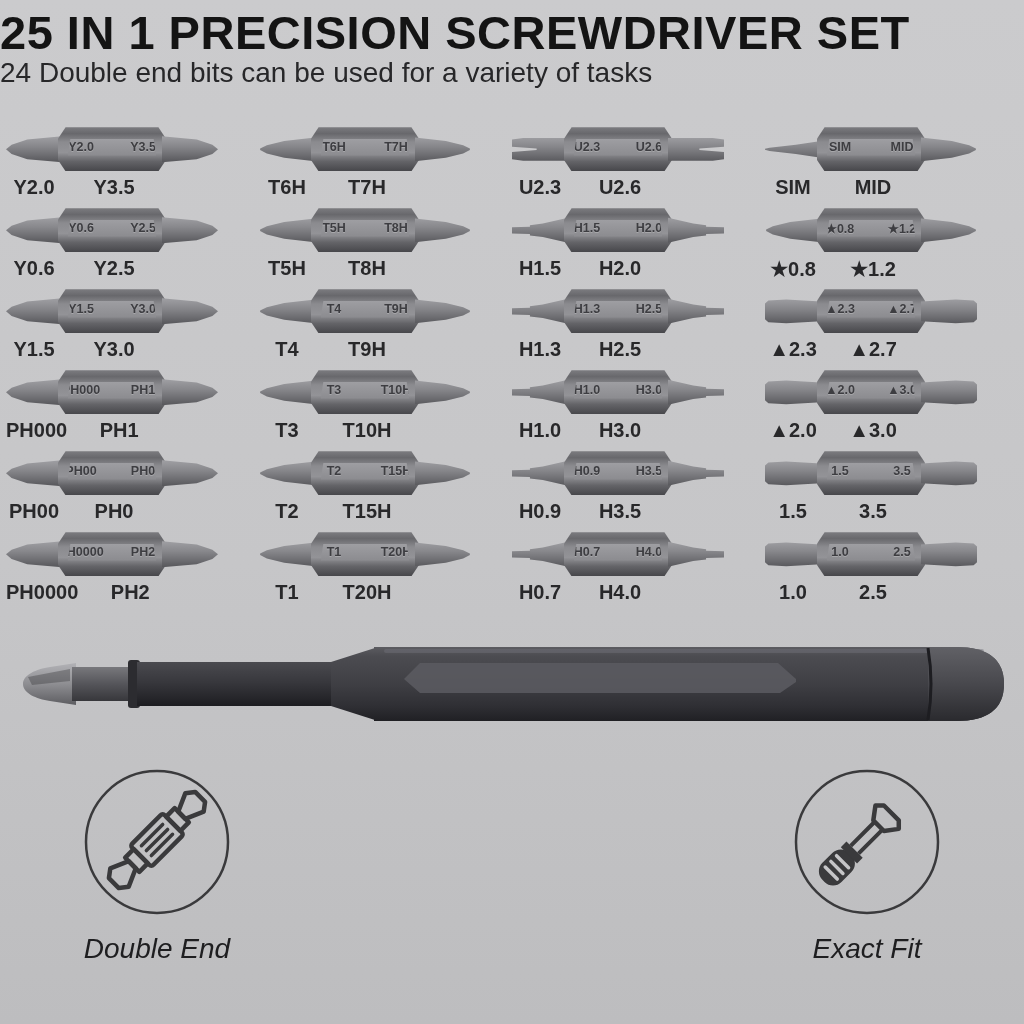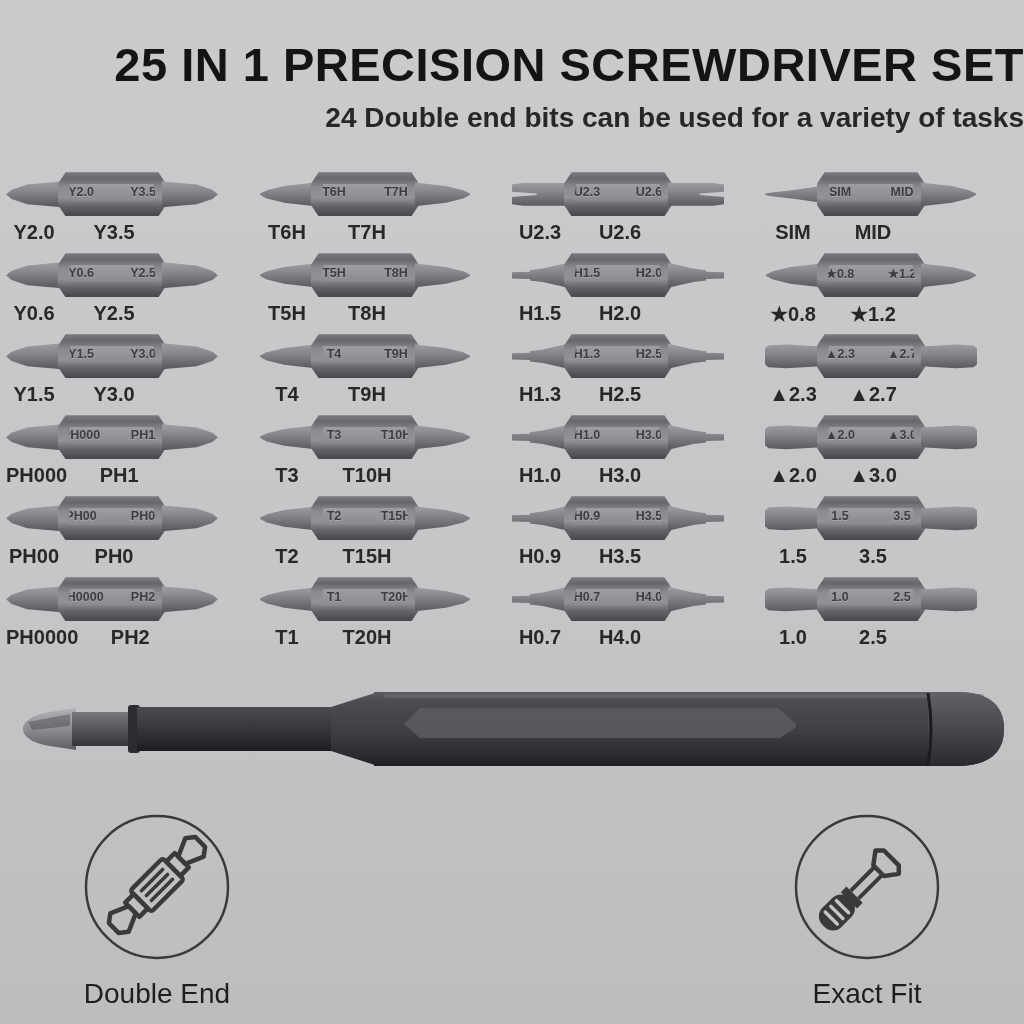--- a/index.html
+++ b/index.html
@@ -3,23 +3,23 @@
 <meta charset="utf-8">
 <style>
   html,body{margin:0;padding:0;}
   body{
     width:1024px;height:1024px;overflow:hidden;position:relative;
     background:linear-gradient(180deg,#cbcbcd 0%,#c6c6c8 55%,#bdbdbf 100%);
     font-family:"Liberation Sans",sans-serif;
     -webkit-font-smoothing:antialiased;
   }
   
-  .header{padding-top:40px;text-align:right;}
+  .header{padding-top:8px;text-align:left;}
   .title{font-size:47px;font-weight:700;color:#141414;letter-spacing:.5px;line-height:1.05;}
-  .subtitle{margin-top:13px;font-size:28px;font-weight:700;color:#272729;}
+  .subtitle{font-size:28px;font-weight:400;color:#272729;}
   
   .bits-grid{
     width:1012px;margin:38px auto 0;
     display:grid;grid-template-columns:repeat(4,1fr);grid-auto-rows:81px;
   }
   .bit-cell{display:flex;flex-direction:column;align-items:flex-start;justify-content:flex-start;}
   .bit{position:relative;width:212px;height:44px;flex:0 0 44px;}
   .bit-body{
     position:absolute;left:52px;right:52px;top:0;bottom:0;
     background:linear-gradient(180deg,#7c7c80 0%,#68686c 15%,#8b8b8f 34%,#939397 58%,#646468 78%,#47474b 100%);
@@ -45,21 +45,21 @@
   .tip-hex{clip-path:polygon(100% 2%,100% 98%,55% 76%,32% 70%,32% 64%,0% 62%,0% 38%,32% 36%,32% 30%,55% 24%);}
   .tip-flat{clip-path:polygon(100% 12%,100% 88%,38% 96%,6% 92%,0% 80%,0% 20%,6% 8%,38% 4%);}
   .tip-needle{clip-path:polygon(100% 18%,100% 82%,55% 68%,8% 56%,0% 52%,0% 48%,8% 44%,55% 32%);}
   .bit-labels{margin-top:5px;display:flex;justify-content:center;gap:24px;}
   .bit-label{min-width:56px;text-align:center;font-size:20px;font-weight:700;color:#28282a;}
   
   .handle-wrap{margin-top:8px;height:132px;}
   .handle-wrap svg{display:block;}
   
   .features{margin:14px 42px 0;display:flex;justify-content:space-between;}
-  .feature{width:230px;display:flex;flex-direction:column;align-items:center;}
+  .feature{width:230px;display:flex;flex-direction:column;align-items:center;font-style:italic;}
   .feature-label{margin-top:16px;font-size:28px;color:#1e1e20;}
 </style>
 </head>
 <body>
 
 <div class="header">
   <div class="title">25 IN 1 PRECISION SCREWDRIVER SET</div>
   <div class="subtitle">24 Double end bits can be used for a variety of tasks</div>
 </div>
 

